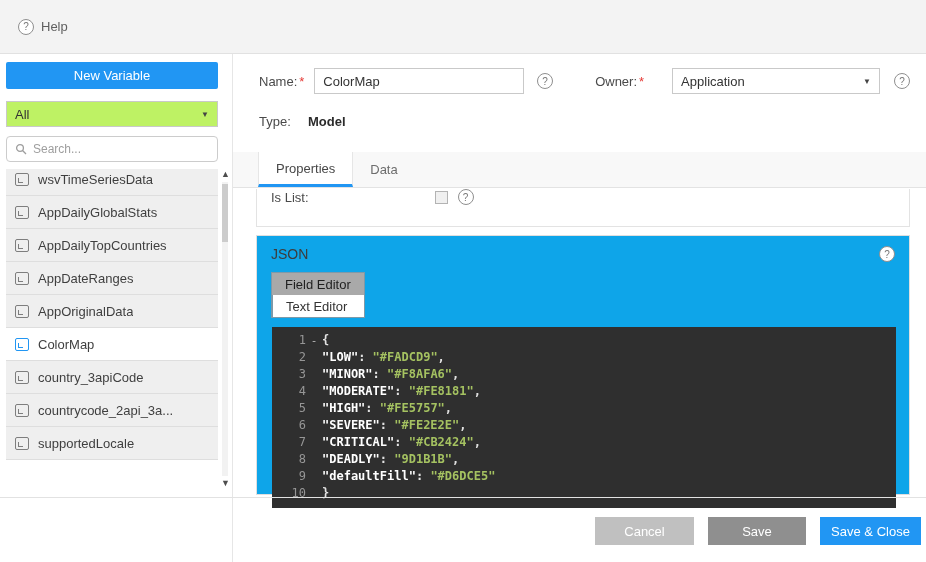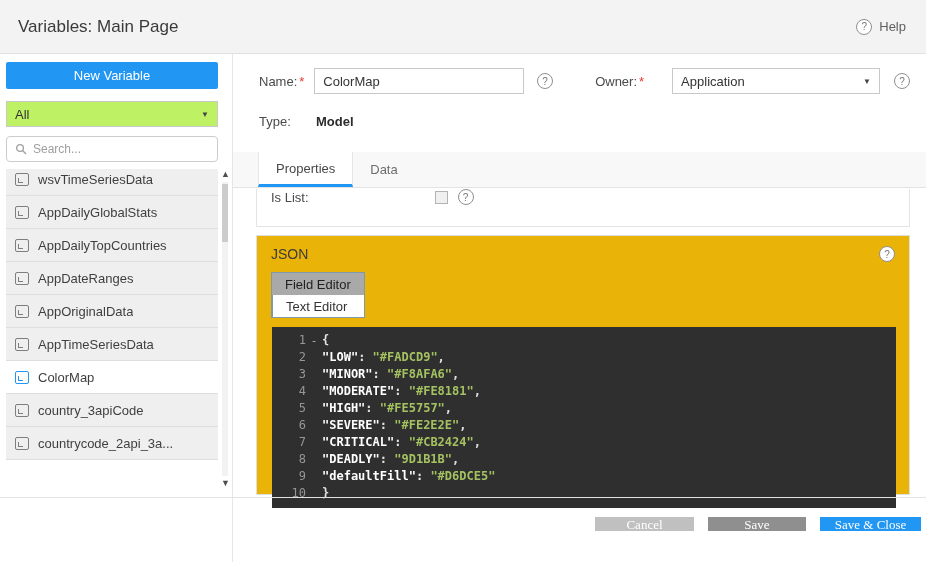--- a/index.html
+++ b/index.html
@@ -74,21 +74,21 @@
     padding:0 8px; font-size:13px; color:#333; font-family:inherit; outline:none;
   }
   .qm { margin-left:13px; }
   .owner-lbl { margin-left:42px; }
   .ownersel {
     width:220px; height:26px; margin-left:28px; border:1px solid #c9c9c9; background:#fff;
     display:flex; align-items:center; justify-content:space-between; padding:0 8px;
     font-size:13px; color:#333; cursor:pointer;
   }
   .qm2 { margin-left:14px; }
-  .row2 { position:absolute; top:60px; left:26px; display:flex; align-items:center;gap:8px; }
+  .row2 { position:absolute; top:60px; left:26px; display:flex; align-items:center; }
   .type-lbl { width:49px; }
   .type-val { font-size:13px; font-weight:bold; color:#2b2b2b; }
   
   .tabs {
     position:absolute; top:98px; left:0; right:0; height:36px;
     background:#f8f8f8; border-bottom:1px solid #e3e3e3;
     display:flex; padding-left:25px;
   }
   .tab { padding:0 17px; display:flex; align-items:center; font-size:13px; color:#6d6d6d; cursor:pointer; }
   .tab.active {
@@ -101,48 +101,47 @@
   .islist-panel {
     height:38px; border:1px solid #e3e3e3; border-top:none;
     overflow:hidden; padding:0 14px; position:relative; background:#fff;
   }
   .islist-row { margin-top:-7px; height:30px; display:flex; align-items:center; }
   .checkbox {
     width:13px; height:13px; border:1px solid #b3b3b3; background:#f0f0f0;
     margin-left:126px; flex:0 0 auto; cursor:pointer;
   }
   .islist-row .qcircle { margin-left:10px; }
-  .json-panel { margin-top:8px; border:1px solid #dfdfdf; height:260px; background:#eab308; }
+  .json-panel { margin-top:8px; border:1px solid #dfdfdf; height:260px; background:#0ea5e9; }
   .json-head { display:flex; justify-content:space-between; align-items:center; padding:10px 14px 0 14px; }
   .json-title { font-size:14px; color:#3c3c3c; }
   .toggle { display:inline-flex; margin:10px 0 0 14px; border:1px solid #7e99a8;flex-direction:column; }
   .tbtn { padding:0 13px; height:22px; display:flex; align-items:center; font-size:13px; color:#333; background:#fff; cursor:pointer; }
   .tbtn + .tbtn { border-left:1px solid #7e99a8; }
   .tbtn.active { background:#a9a9a9; color:#1f1f1f; }
   .editor { margin:9px 13px 0 15px; background:#2f2f2f; height:181px; padding-top:5px; overflow:hidden; cursor:text; }
   .code-line { display:flex; height:17px; line-height:17px; font-family:"DejaVu Sans Mono", monospace; font-size:12px; }
   .gutter { width:34px; text-align:right; color:#969696; flex:0 0 auto; }
   .fold { width:16px; text-align:center; color:#bbb; flex:0 0 auto; font-size:11px; }
   .code-text { white-space:pre; font-weight:bold; }
   .seg-key { color:#ffffff; }
   .seg-punct { color:#e2e2e2; }
   .seg-str { color:#a5c261; }
   
   .hr { position:absolute; left:0; right:0; top:497px; border-top:1px solid #e2e2e2; }
   .footer { position:absolute; top:517px; right:5px; display:flex; gap:14px; }
-  .fbtn { height:14px; border:none; color:#fff; font-size:13px; font-family:Liberation Serif, serif; cursor:pointer; }
+  .fbtn { height:28px; border:none; color:#fff; font-size:13px; font-family:Liberation Sans, sans-serif; cursor:pointer; }
   .btn-cancel { width:99px; background:#c0c0c0; }
   .btn-save { width:98px; background:#8f8f8f; }
   .btn-saveclose { width:101px; background:#2196f3; }
 </style>
 </head>
 <body>
 
 <div class="header">
-  <div class="title">Variables: Main Page</div>
   <div class="help">
     <span class="qcircle">?</span>
     <span>Help</span>
   </div>
 </div>
 
 <div class="bodywrap">
 
   <div class="sidebar">
     <button class="btn-new">New Variable</button>
@@ -171,35 +170,35 @@
           <span class="var-label">AppDailyTopCountries</span>
         </div>
         <div class="var-item">
           <span class="var-icon"></span>
           <span class="var-label">AppDateRanges</span>
         </div>
         <div class="var-item">
           <span class="var-icon"></span>
           <span class="var-label">AppOriginalData</span>
         </div>
-        <div class="var-item">
-          <span class="var-icon"></span>
-          <span class="var-label">AppTimeSeriesData</span>
-        </div>
         <div class="var-item selected">
           <span class="var-icon"></span>
           <span class="var-label">ColorMap</span>
         </div>
         <div class="var-item">
           <span class="var-icon"></span>
           <span class="var-label">country_3apiCode</span>
         </div>
         <div class="var-item">
           <span class="var-icon"></span>
           <span class="var-label">countrycode_2api_3a...</span>
+        </div>
+        <div class="var-item">
+          <span class="var-icon"></span>
+          <span class="var-label">supportedLocale</span>
         </div>
       </div>
     <span class="sb-up">▲</span>
     <span class="sb-down">▼</span>
     <div class="sb-track">
       <div class="sb-thumb"></div>
     </div>
   </div>
 
   <div class="main">

